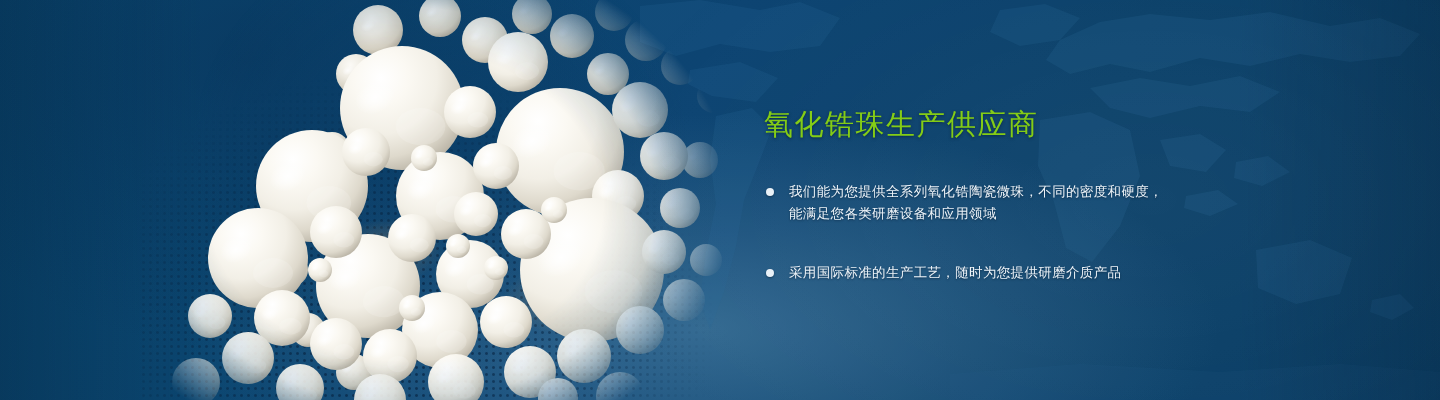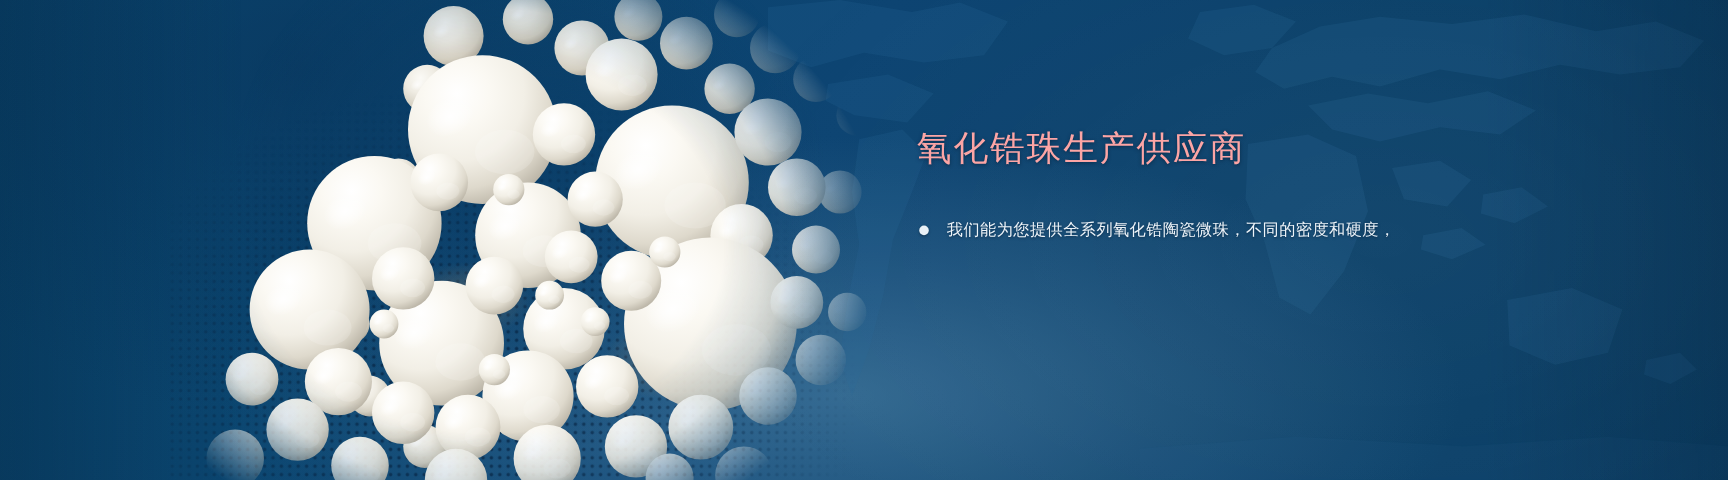--- a/index.html
+++ b/index.html
@@ -95,21 +95,21 @@
 
   
   .text-block {
     position: absolute;
     left: 764px;
     top: 104px;
     width: 520px;
   }
   .headline {
     margin: 0;
-    color: #fca5a5;
+    color: #84cc16;
     font-size: 29px;
     font-weight: 400;
     letter-spacing: 1.5px;
     line-height: 40px;
     text-shadow: 0 1px 3px rgba(0,20,40,0.55);
   }
   .bullets {
     list-style: none;
     margin: 22px 0 0 0;
     padding: 0;
@@ -302,17 +302,22 @@
 
   <div class="bg-vignette"></div>
 
   <div class="text-block">
     <h1 class="headline">氧化锆珠生产供应商</h1>
 
     <ul class="bullets">
       <li class="bullet-item">
         <span class="bullet-dot"></span>
         <span class="bullet-line">我们能为您提供全系列氧化锆陶瓷微珠，不同的密度和硬度，</span>
+        <span class="bullet-line">能满足您各类研磨设备和应用领域</span>
+      </li>
+      <li class="bullet-item">
+        <span class="bullet-dot"></span>
+        <span class="bullet-line">采用国际标准的生产工艺，随时为您提供研磨介质产品</span>
       </li>
     </ul>
   </div>
 
 </div>
 
 </body></html>

